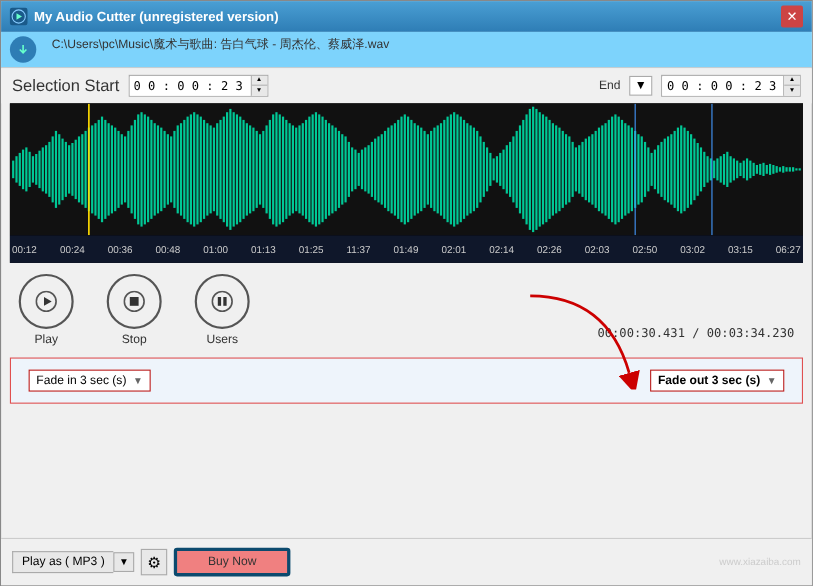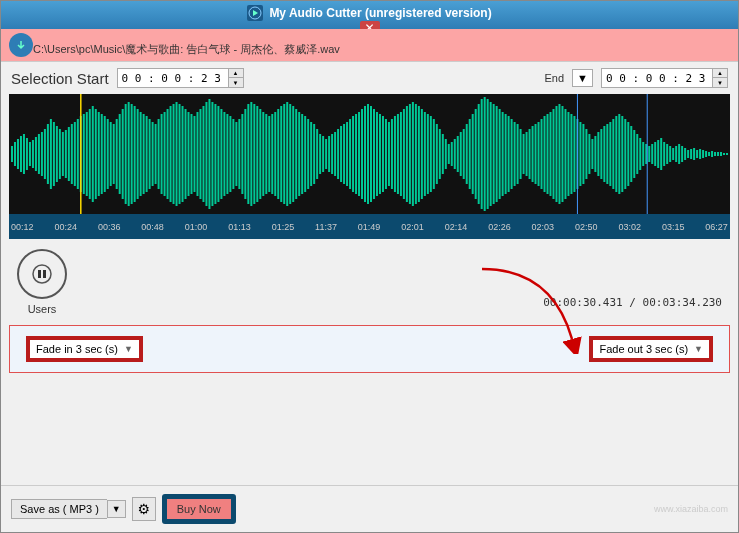--- a/index.html
+++ b/index.html
@@ -21,21 +21,20 @@
     }
     .title-bar {
       background: linear-gradient(to bottom, #4a9fd4, #2e7db5);
       color: white;
       padding: 4px 8px;
       display: flex;
       align-items: center;
       justify-content: space-between;
       height: 28px;
       flex-shrink: 0;
-      flex-direction: column;
     }
     .title-bar-left {
       display: flex;
       align-items: center;
       gap: 6px;
     }
     .title-bar-icon {
       width: 16px;
       height: 16px;
       background: #1a5a8a;
@@ -56,25 +55,25 @@
       border: none;
       color: white;
       cursor: pointer;
       display: flex;
       align-items: center;
       justify-content: center;
       font-size: 12px;
       border-radius: 2px;
     }
     .toolbar {
-      background: #fca5a5;
+      background: #7dd3fc;
       padding: 4px 8px;
       display: flex;
-      align-items: flex-end;
-      gap: 0;
+      align-items: flex-start;
+      gap: 14px;
       border-bottom: 1px solid #ccc;
       flex-shrink: 0;
     }
     .toolbar-icon {
       width: 24px;
       height: 24px;
       background: #2e7db5;
       border-radius: 50%;
       display: flex;
       align-items: center;
@@ -156,21 +155,21 @@
       height: 145px;
     }
     .waveform-canvas {
       width: 100%;
       height: 120px;
       background: #111;
       position: relative;
       overflow: hidden;
     }
     .waveform-timeline {
-      background: #0c4a6e;
+      background: #0f172a;
       height: 25px;
       display: flex;
       align-items: center;
       overflow: hidden;
       position: relative;
     }
     .timeline-labels {
       display: flex;
       width: 100%;
       justify-content: space-between;
@@ -223,36 +222,37 @@
       background: #eef4fb;
       padding: 10px 16px;
       display: flex;
       align-items: center;
       gap: 8px;
       flex-shrink: 0;
     }
     .fade-dropdown {
       display: flex;
       align-items: center;
-      border: 4px solid #b91c1c;
+      border: 1px solid #b91c1c;
       background: white;
       padding: 3px 6px;
       cursor: pointer;
       font-size: 11px;
       gap: 6px;
     }
     .fade-dropdown-arrow {
       font-size: 9px;
       color: #666;
     }
     .fade-out-group {
       margin-left: auto;
       display: flex;
       align-items: flex-end;
       gap: 8px;
+      font-weight: bold;
     }
     .bottom-bar {
       margin-top: auto;
       border-top: 1px solid #ccc;
       background: #f0f0f0;
       padding: 8px 10px;
       display: flex;
       align-items: center;
       gap: 6px;
       flex-shrink: 0;
@@ -282,23 +282,23 @@
       background: #e8e8e8;
       border: 1px solid #aaa;
       cursor: pointer;
       display: flex;
       align-items: center;
       justify-content: center;
       font-size: 14px;
     }
     .buy-now-btn {
       background: #f08080;
-      border: 5px solid #0c4a6e;
+      border: 3px solid #0c4a6e;
       color: #333;
-      padding: 4px 10px;
+      padding: 4px 28px;
       font-size: 11px;
       cursor: pointer;
       border-radius: 3px;
     }
     .watermark {
       margin-left: auto;
       font-size: 9px;
       color: #aaa;
     }
     .controls-row {
@@ -641,21 +641,39 @@
         <span class="timeline-label">02:03</span>
         <span class="timeline-label">02:50</span>
         <span class="timeline-label">03:02</span>
         <span class="timeline-label">03:15</span>
         <span class="timeline-label">06:27</span>
       </div>
     </div>
   </div>
 
   <div class="controls-row">
-
+    <button class="control-btn">
+      <div class="btn-circle">
+        <svg width="20" height="20" viewBox="0 0 20 20">
+          <circle cx="10" cy="10" r="9" fill="none" stroke="#555" stroke-width="1.5"></circle>
+          <polygon points="8,6 15,10 8,14" fill="#333"></polygon>
+        </svg>
+      </div>
+      <span class="btn-label">Play</span>
+    </button>
+
+    <button class="control-btn">
+      <div class="btn-circle">
+        <svg width="20" height="20" viewBox="0 0 20 20">
+          <circle cx="10" cy="10" r="9" fill="none" stroke="#555" stroke-width="1.5"></circle>
+          <rect x="6" y="6" width="8" height="8" fill="#333"></rect>
+        </svg>
+      </div>
+      <span class="btn-label">Stop</span>
+    </button>
 
     <button class="control-btn">
       <div class="btn-circle">
         <svg width="20" height="20" viewBox="0 0 20 20">
           <circle cx="10" cy="10" r="9" fill="none" stroke="#555" stroke-width="1.5"></circle>
           <rect x="6" y="6" width="3" height="8" fill="#333"></rect>
           <rect x="11" y="6" width="3" height="8" fill="#333"></rect>
         </svg>
       </div>
       <span class="btn-label">Users</span>
@@ -685,21 +703,21 @@
         <span>Fade out 3 sec (s)</span>
         <span class="fade-dropdown-arrow">▼</span>
       </div>
     </div>
   </div>
 
   <div style="flex:1;"></div>
 
   <div class="bottom-bar">
     <div class="save-as-group">
-      <span class="save-as-label">Save as ( MP3 )</span>
+      <span class="save-as-label">Play as ( MP3 )</span>
       <span class="save-as-arrow">▼</span>
     </div>
     <button class="gear-btn">⚙</button>
     <button class="buy-now-btn">Buy Now</button>
     <div class="watermark">
       <span style="font-size:9px; color:#ccc;">www.xiazaiba.com</span>
     </div>
   </div>
 </div>
 

